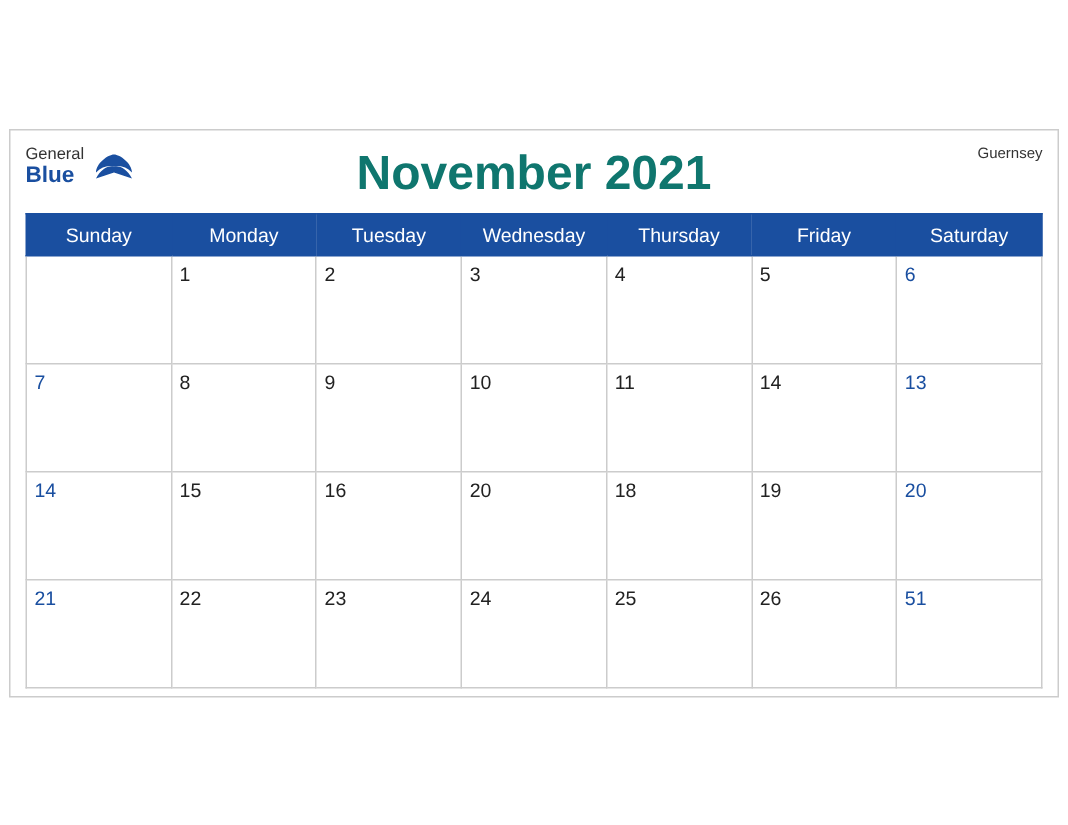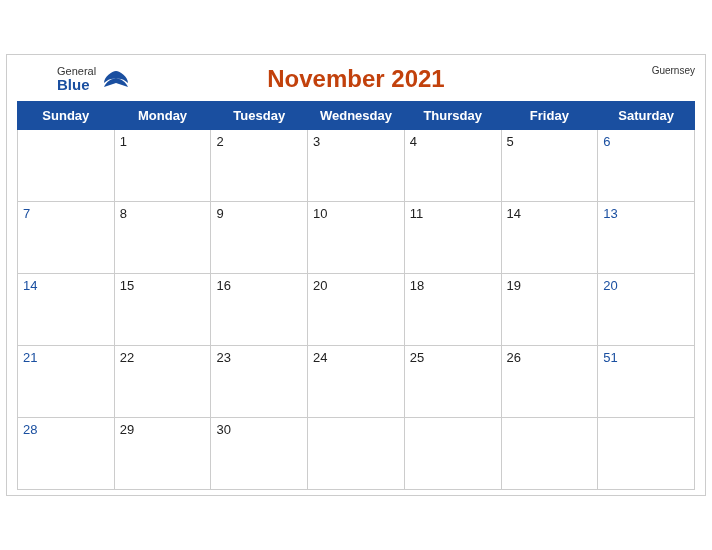--- a/index.html
+++ b/index.html
@@ -35,46 +35,45 @@
       line-height: 1.1;
     }
     .logo-bird {
       width: 28px;
       height: 20px;
     }
     .logo-wrapper {
       display: flex;
       align-items: center;
       gap: 6px;
-      margin-left: 40px;
     }
     .calendar-title {
-      font-size: 24px;
-      color: #c2410c;
+      font-size: 32px;
+      color: #0f766e;
       font-weight: bold;
       text-align: center;
     }
     .region-label {
       position: absolute;
       right: 0;
       top: 0;
       font-size: 10px;
       color: #333;
     }
     .calendar-grid {
       width: 100%;
       border-collapse: collapse;
     }
     .calendar-grid th {
       background-color: #1a4fa0;
       color: #fff;
       text-align: center;
       padding: 6px 2px;
       font-size: 13px;
-      font-weight: bold;
+      font-weight: normal;
       border: 1px solid #1a4fa0;
     }
     .calendar-grid td {
       border: 1px solid #ccc;
       vertical-align: top;
       width: calc(100% / 7);
       height: 72px;
       padding: 4px 5px;
       font-size: 13px;
       color: #222;
@@ -160,24 +159,15 @@
         </tr>
         <tr>
           <td class="sunday"><span class="day-num">21</span></td>
           <td><span class="day-num">22</span></td>
           <td><span class="day-num">23</span></td>
           <td><span class="day-num">24</span></td>
           <td><span class="day-num">25</span></td>
           <td><span class="day-num">26</span></td>
           <td class="saturday"><span class="day-num">51</span></td>
         </tr>
-        <tr>
-          <td class="sunday"><span class="day-num">28</span></td>
-          <td><span class="day-num">29</span></td>
-          <td><span class="day-num">30</span></td>
-          <td class="empty"></td>
-          <td class="empty"></td>
-          <td class="empty"></td>
-          <td class="saturday empty"></td>
-        </tr>
       </tbody>
   </table>
 </div>
 
 </body></html>

